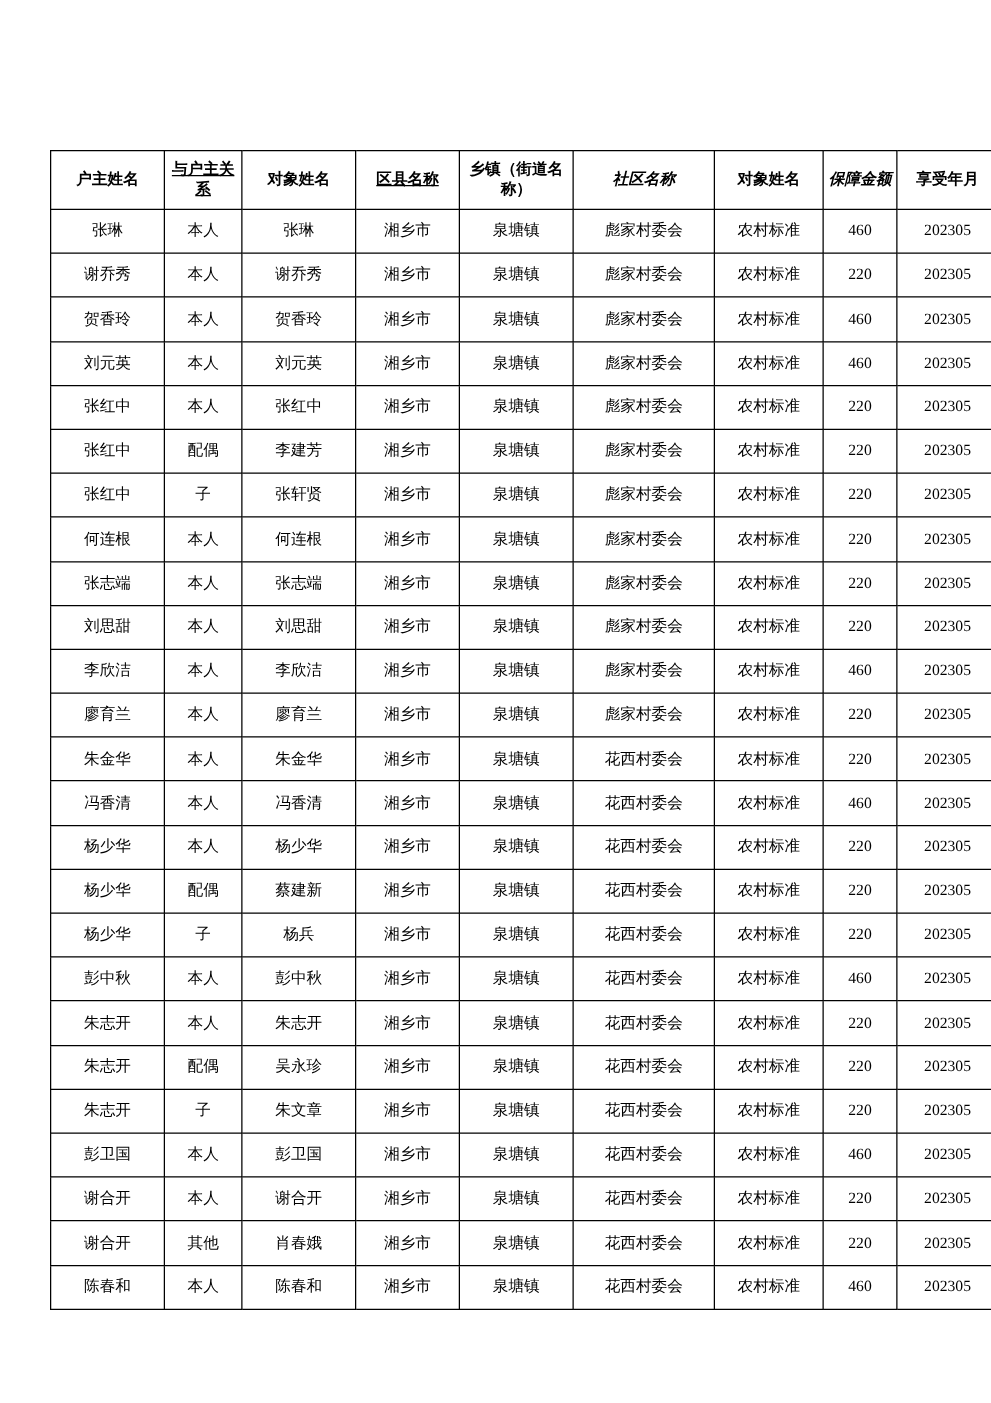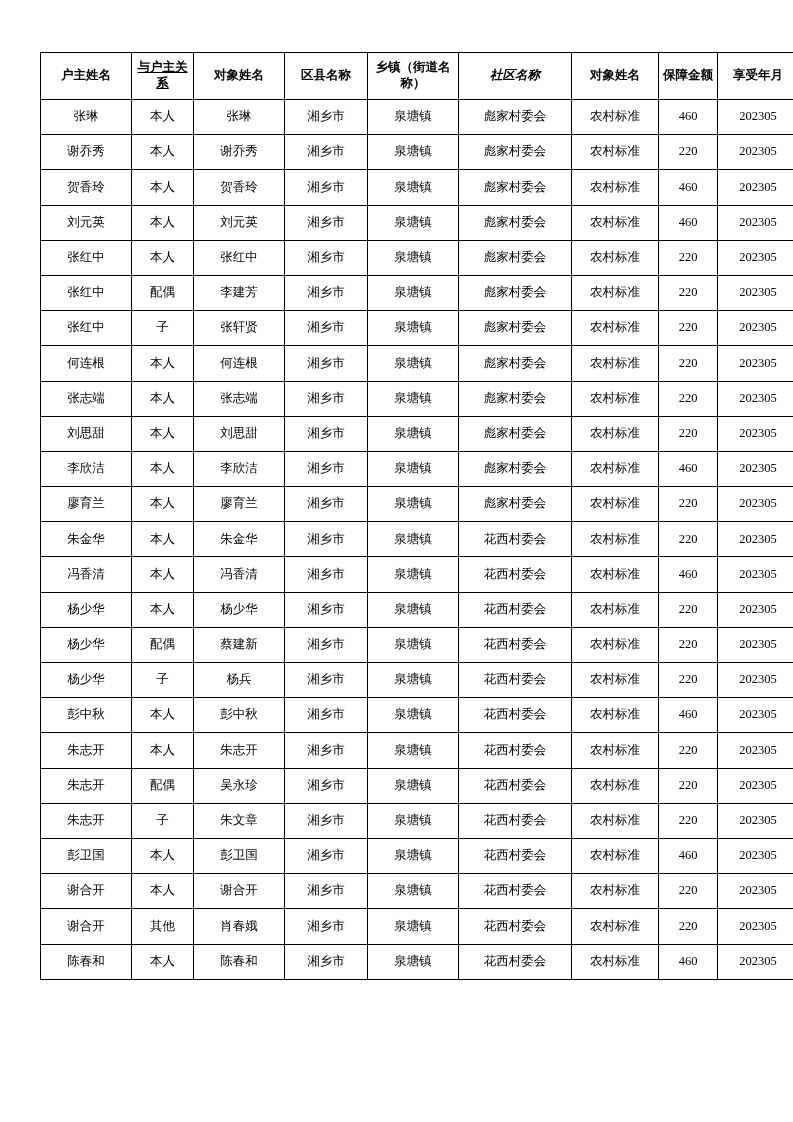--- a/index.html
+++ b/index.html
@@ -11,21 +11,21 @@
     width: 793px;
     height: 1122px;
     font-family: "Liberation Serif", "DejaVu Serif", serif;
     color: #000000;
   }
   .page {
     position: relative;
     width: 793px;
     height: 1122px;
     box-sizing: border-box;
-    padding: 52px 40px 0 40px;
+    padding: 120px 40px 0 40px;
   }
   table.record-table {
     border-collapse: collapse;
     width: 713px;
     table-layout: fixed;
   }
   table.record-table th,
   table.record-table td {
     border: 1px solid #000000;
     text-align: center;
@@ -39,25 +39,25 @@
     height: 46px;
   }
   table.record-table td {
     height: 34.2px;
     font-weight: normal;
   }
   
   .c0 { width: 86px; }
   .c1 { width: 57px; text-decoration: underline; }
   .c2 { width: 86px; margin-top: 37px; }
-  .c3 { width: 78px; }
+  .c3 { width: 78px; text-decoration: underline; }
   .c4 { width: 86px; }
   .c5 { width: 108px; font-style: italic; }
   .c6 { width: 82px; }
-  .c7 { width: 54px; }
+  .c7 { width: 54px; font-style: italic; }
   .c8 { width: 76px; }
 </style>
 </head>
 <body>
 
 <div class="page">
   <table class="record-table">
     <thead>
       <tr>
         <th class="c0">户主姓名</th>

